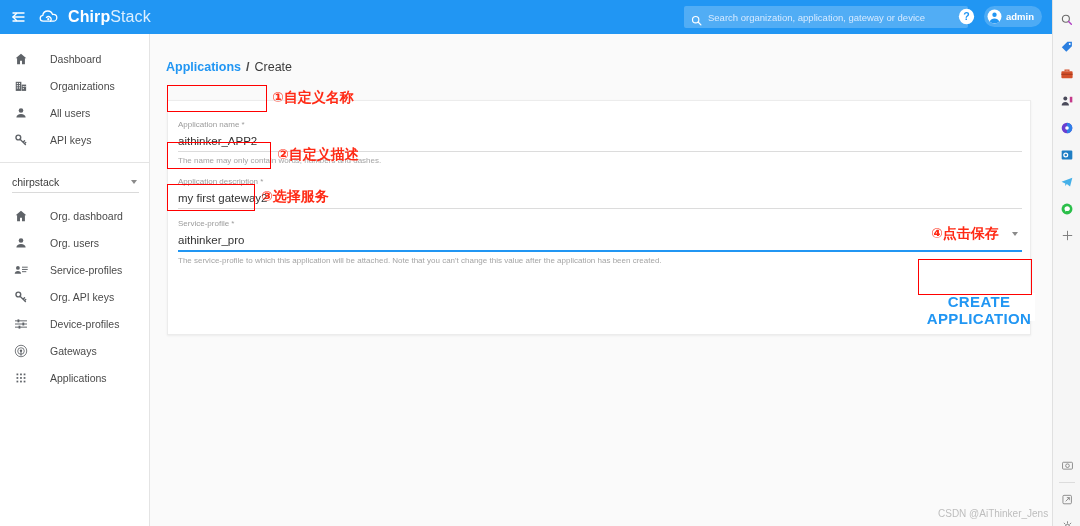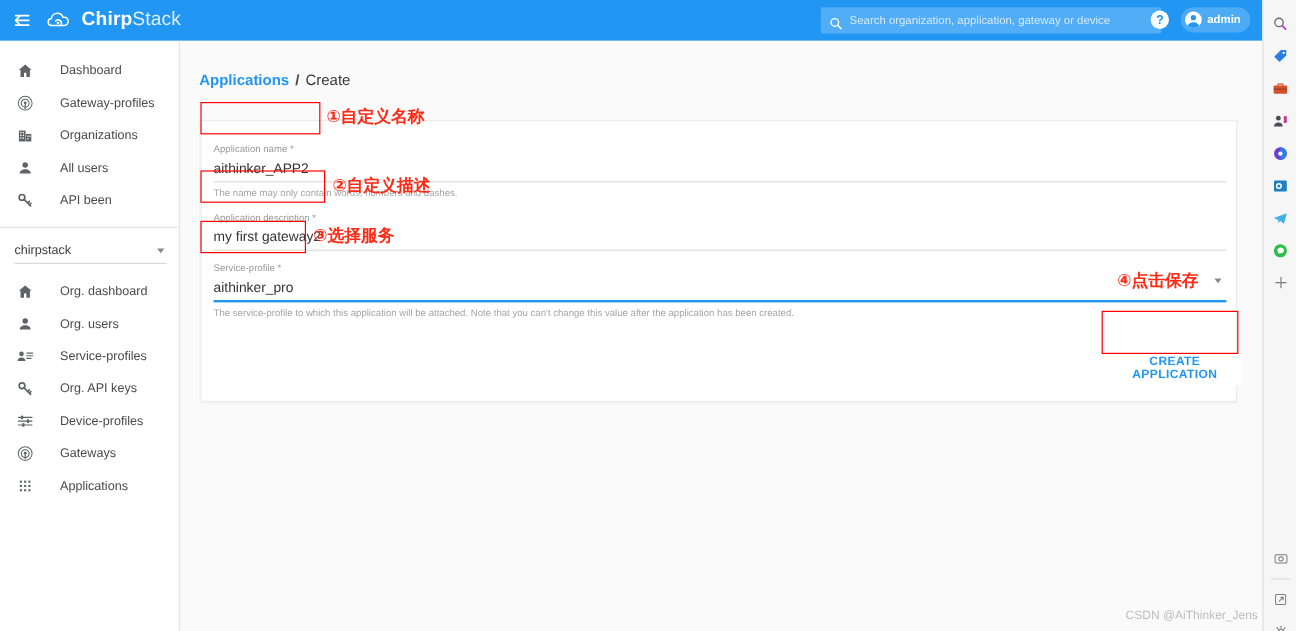--- a/index.html
+++ b/index.html
@@ -114,21 +114,21 @@
   }
   .sp-caret {
     position: absolute; right: 4px; top: 13px; width: 0; height: 0;
     border-left: 3.5px solid transparent; border-right: 3.5px solid transparent;
     border-top: 4px solid #8a8a8a;
   }
 
   .create-btn {
     position: absolute; left: 755px; top: 192px; width: 112px; height: 28px;
     background: #fff; border: none; cursor: pointer;
-    color: #2196f3; font-size: 10px; font-weight: bold; letter-spacing: .35px;
+    color: #2196f3; font-size: 15px; font-weight: bold; letter-spacing: .35px;
     font-family: "Liberation Sans", sans-serif;
   }
 
   
   .anno-box {
     position: absolute; border: 1.5px solid #ff0000; pointer-events: none;
   }
   .anno-text {
     position: absolute; color: #ff2a15; font-size: 14px; font-weight: bold;
     white-space: nowrap; pointer-events: none;
@@ -213,31 +213,20 @@
     <div class="nav-item">
       <span class="nav-icon">
         <svg width="14" height="14" viewBox="0 0 20 20">
             <path d="M10 2.6L2.4 9h2v8.4h4.2v-5h2.8v5h4.2V9h2L10 2.6z" fill="#5f6368"></path>
           </svg>
       </span>
       <span class="nav-label">Dashboard</span>
     </div>
 
 
-    <div class="nav-item">
-      <span class="nav-icon">
-        <svg width="14" height="14" viewBox="0 0 20 20">
-          <circle cx="10" cy="10" r="8.2" fill="none" stroke="#5f6368" stroke-width="1.2"></circle>
-          <circle cx="10" cy="10" r="4.7" fill="none" stroke="#5f6368" stroke-width="1.2"></circle>
-          <circle cx="10" cy="9.6" r="1.7" fill="#5f6368"></circle>
-          <path d="M10 10.8v6" stroke="#5f6368" stroke-width="1.4"></path>
-        </svg>
-      </span>
-      <span class="nav-label">Gateway-profiles</span>
-    </div>
 
     <div class="nav-item">
       <span class="nav-icon">
         <svg width="14" height="14" viewBox="0 0 20 20">
           <rect x="2.5" y="4" width="8" height="13" fill="#5f6368"></rect>
           <rect x="11" y="8" width="6.3" height="9" fill="#5f6368"></rect>
           <rect x="4" y="5.6" width="1.6" height="1.6" fill="#fff"></rect>
           <rect x="7" y="5.6" width="1.6" height="1.6" fill="#fff"></rect>
           <rect x="4" y="8.8" width="1.6" height="1.6" fill="#fff"></rect>
           <rect x="7" y="8.8" width="1.6" height="1.6" fill="#fff"></rect>
@@ -261,21 +250,21 @@
       <span class="nav-label">All users</span>
     </div>
 
     <div class="nav-item">
       <span class="nav-icon">
         <svg width="14" height="14" viewBox="0 0 20 20">
           <circle cx="6.2" cy="6.4" r="3.4" fill="none" stroke="#5f6368" stroke-width="2"></circle>
           <path d="M8.6 8.8L16.4 16.6M13 13.2l2-2M15 15.2l1.8-1.8" stroke="#5f6368" stroke-width="2" stroke-linecap="round"></path>
         </svg>
       </span>
-      <span class="nav-label">API been</span>
+      <span class="nav-label">API keys</span>
     </div>
 
     <div class="sidebar-divider"></div>
 
     <div class="org-select">
       <span class="otext">chirpstack</span>
       <span class="ocaret"></span>
     </div>
 
     <div style="height:9px"></div>

